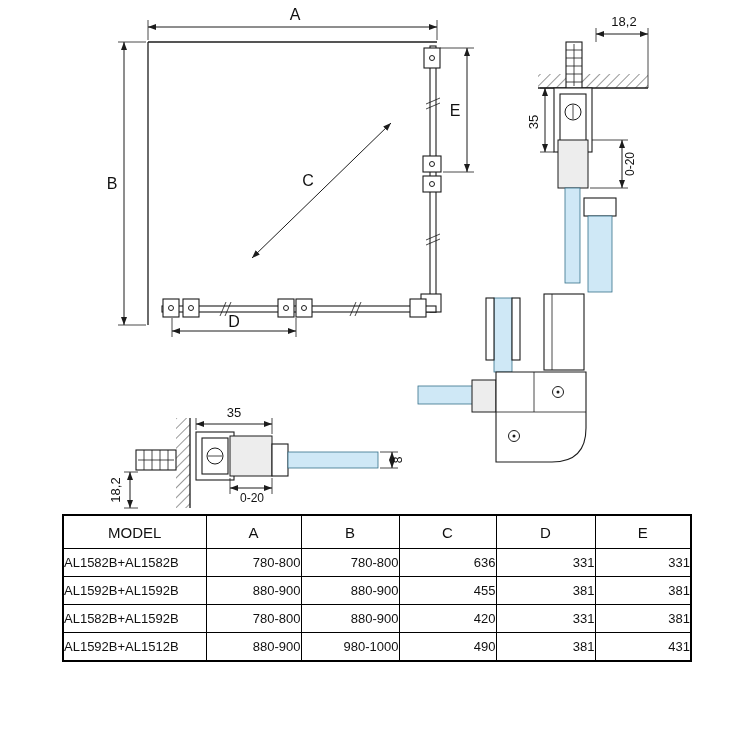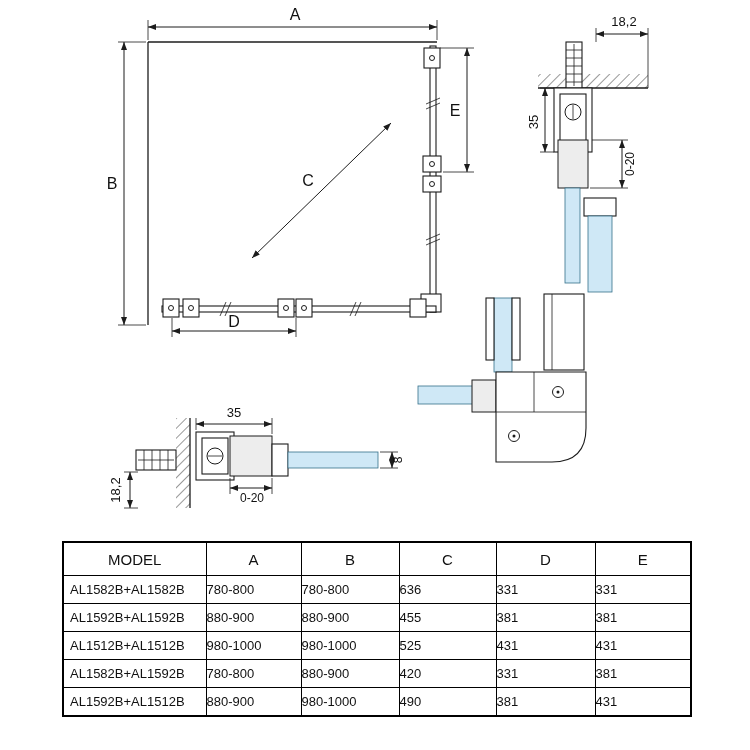--- a/index.html
+++ b/index.html
@@ -11,25 +11,25 @@
   .dimtext{font-size:13px;}
   .dimtext-sm{font-size:12px;}
   .wall{stroke:#1c1c1c;stroke-width:1.3;fill:none;}
   .thin{stroke:#1c1c1c;stroke-width:0.8;fill:none;}
   .pf{fill:#ffffff;stroke:#1c1c1c;stroke-width:1.1;}
   .pfg{fill:#ededed;stroke:#1c1c1c;stroke-width:1;}
   .glass{fill:var(--glass,#cfe8f6);stroke:#35708a;stroke-width:0.8;}
   .dim{stroke:#1c1c1c;stroke-width:1;fill:none;}
   .ext{stroke:#1c1c1c;stroke-width:0.8;fill:none;}
   .screw{fill:#ffffff;stroke:#1c1c1c;stroke-width:1;}
-  .table-wrap{position:absolute;left:62px;top:541px;width:628px;}
+  .table-wrap{position:absolute;left:62px;top:514px;width:628px;}
   table.dims{border-collapse:collapse;width:628px;border:2px solid #000;table-layout:fixed;}
   table.dims th{border:1px solid #000;height:30px;font-size:15px;font-weight:400;text-align:center;}
-  table.dims td{border:1px solid #000;height:27px;font-size:13px;text-align:left;padding:0;}
-  table.dims td.model{text-align:left;padding-left:6px;}
+  table.dims td{border:1px solid #000;height:27px;font-size:13px;text-align:right;padding:0;}
+  table.dims td.model{text-align:left;}
 </style>
 </head>
 <body>
 
 <div class="page">
 
   <svg width="750" height="535" viewBox="0 0 750 535">
     <defs>
       <marker id="arr" markerUnits="userSpaceOnUse" markerWidth="10" markerHeight="8" refX="8" refY="3" orient="auto-start-reverse">
         <path d="M0,0 L8,3 L0,6 Z" fill="#1c1c1c"></path>
@@ -270,28 +270,20 @@
         </tr>
         <tr>
           <td class="model">AL1592B+AL1592B</td>
           <td>880-900</td>
           <td>880-900</td>
           <td>455</td>
           <td>381</td>
           <td>381</td>
         </tr>
         <tr>
-          <td class="model">AL1512B+AL1512B</td>
-          <td>980-1000</td>
-          <td>980-1000</td>
-          <td>525</td>
-          <td>431</td>
-          <td>431</td>
-        </tr>
-        <tr>
           <td class="model">AL1582B+AL1592B</td>
           <td>780-800</td>
           <td>880-900</td>
           <td>420</td>
           <td>331</td>
           <td>381</td>
         </tr>
         <tr>
           <td class="model">AL1592B+AL1512B</td>
           <td>880-900</td>

